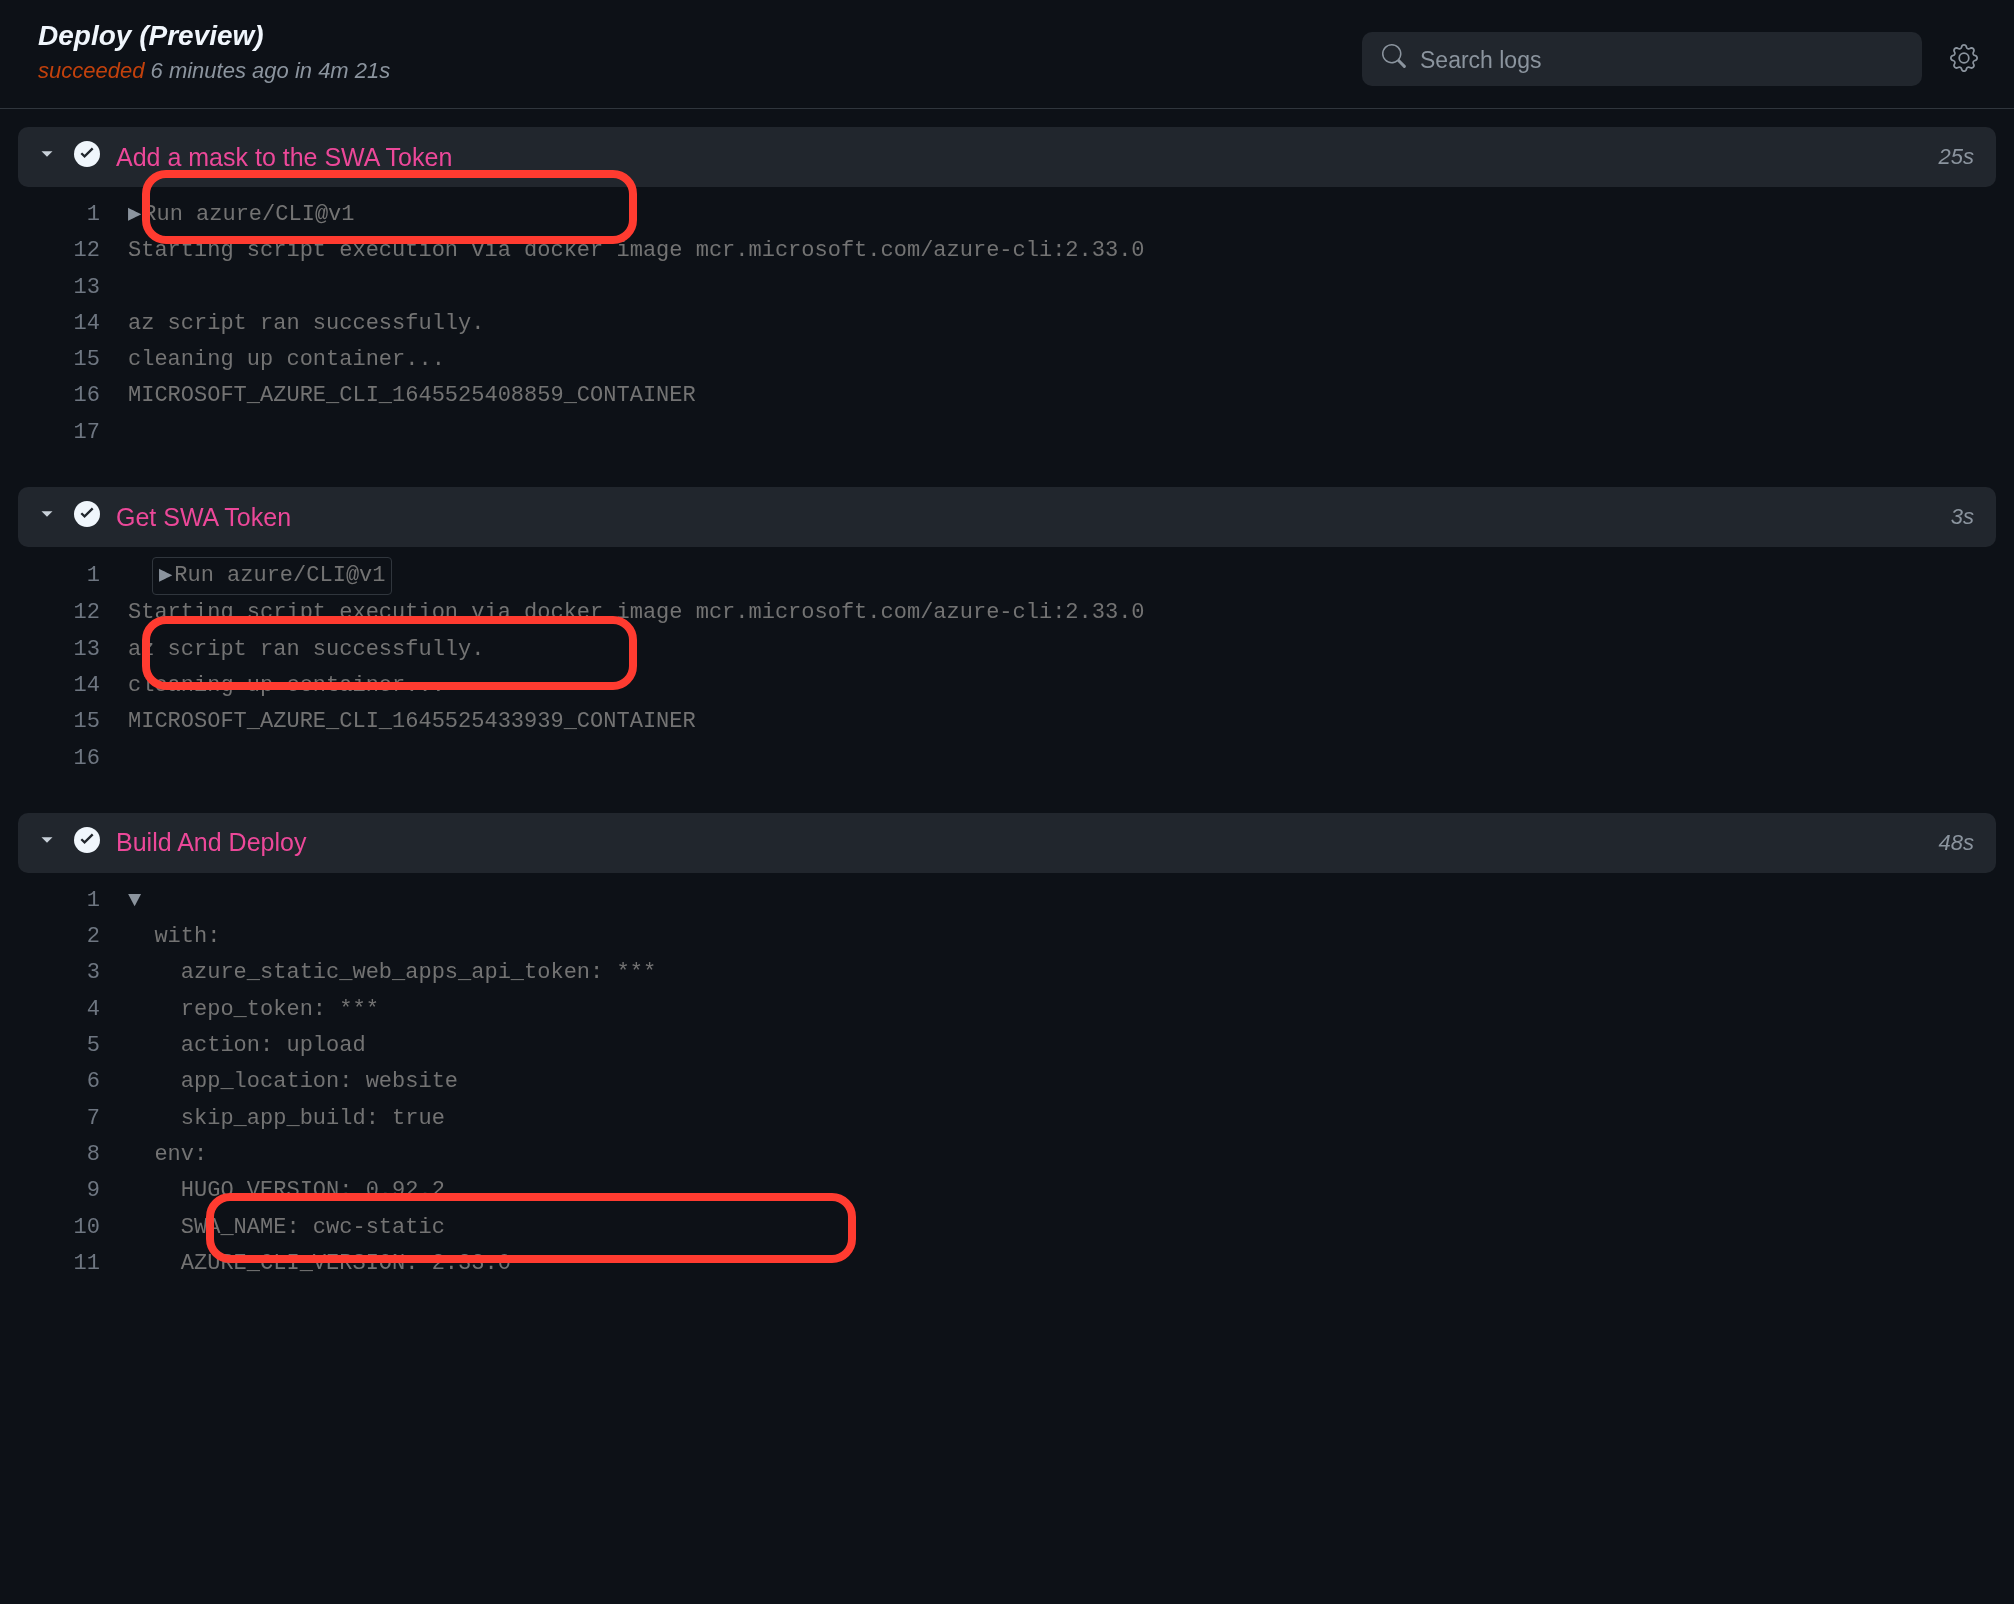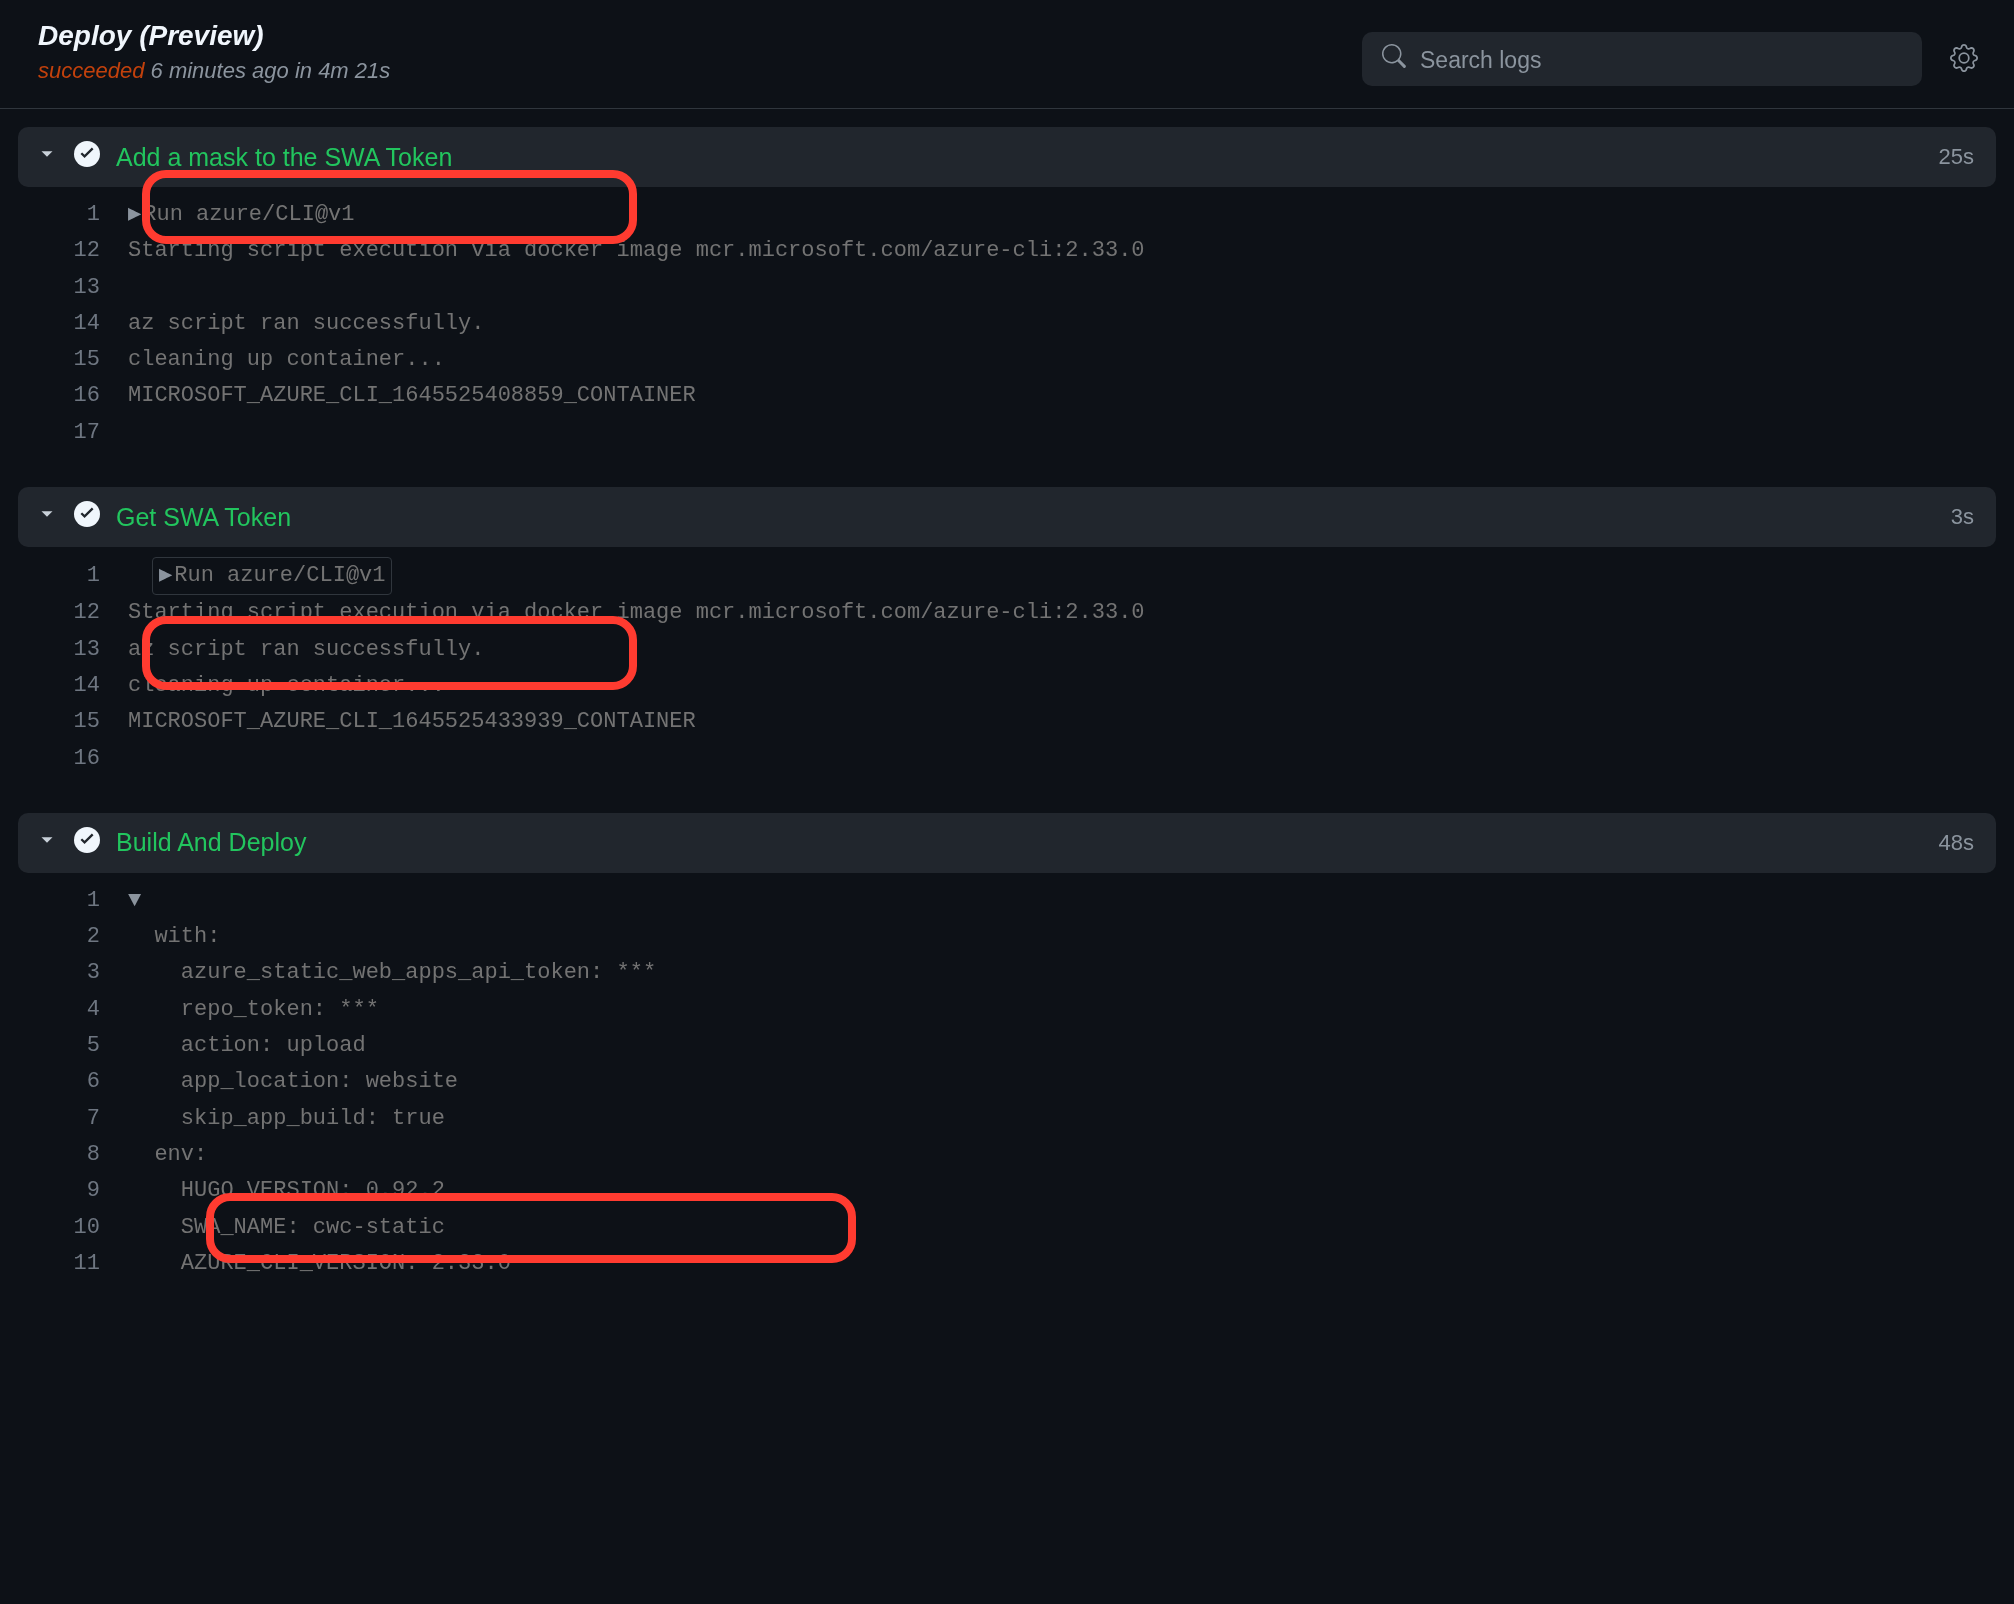--- a/index.html
+++ b/index.html
@@ -68,26 +68,27 @@
       border-radius: 10px;
       margin: 18px 18px 0 18px;
       padding: 14px 22px 14px 18px;
       gap: 16px;
       cursor: pointer;
       position: relative;
     }
     .chevron-icon, .check-icon { flex-shrink: 0; }
     .step-title {
       font-size: 25px;
-      color: #22c55e;
+      color: #ec4899;
       flex: 1;
     }
     .step-duration {
       font-size: 22px;
       color: #8b949e;
+      font-style: italic;
     }
     .log-block {
       padding: 10px 0 18px 0;
       font-family: "SFMono-Regular", Consolas, "Liberation Mono", Menlo, monospace;
       font-size: 22px;
       line-height: 1.65;
     }
     .log-line {
       display: flex;
       align-items: baseline;

